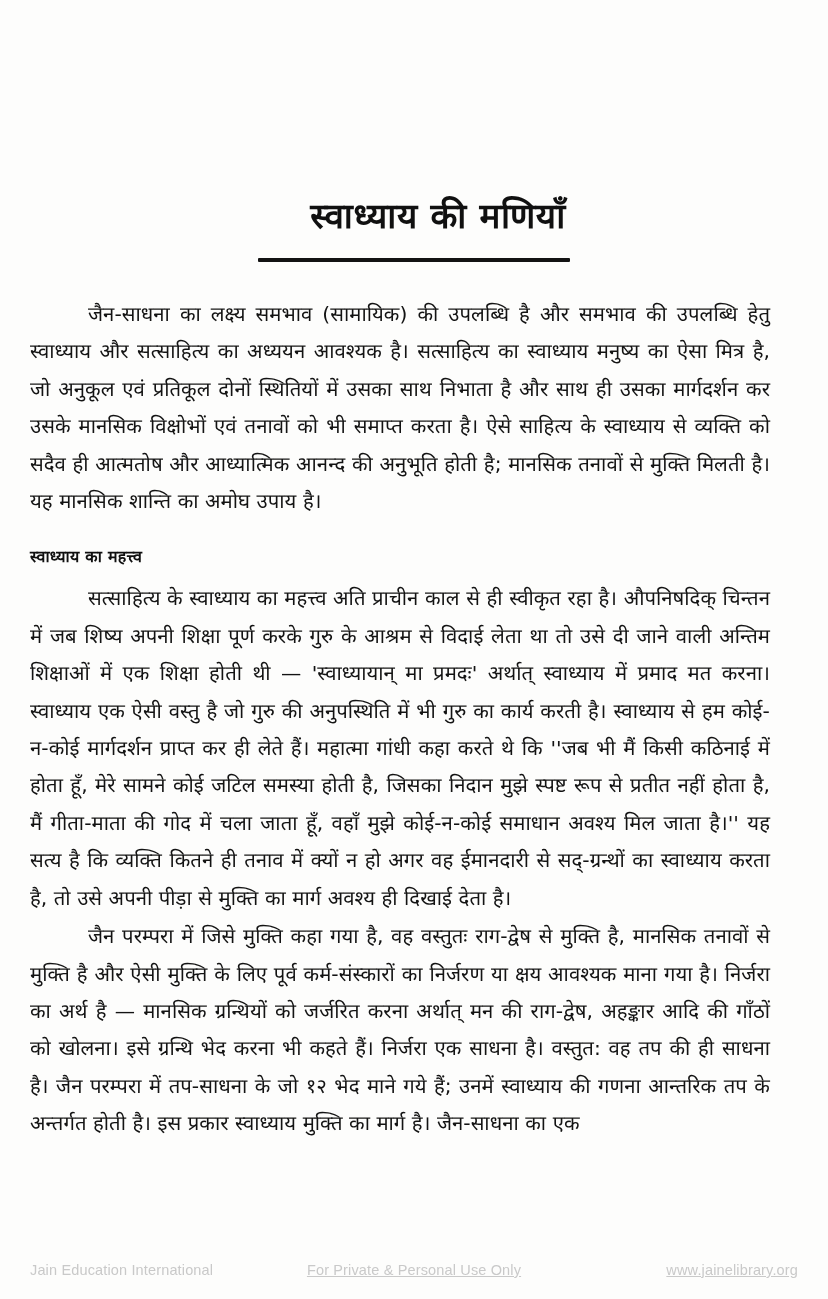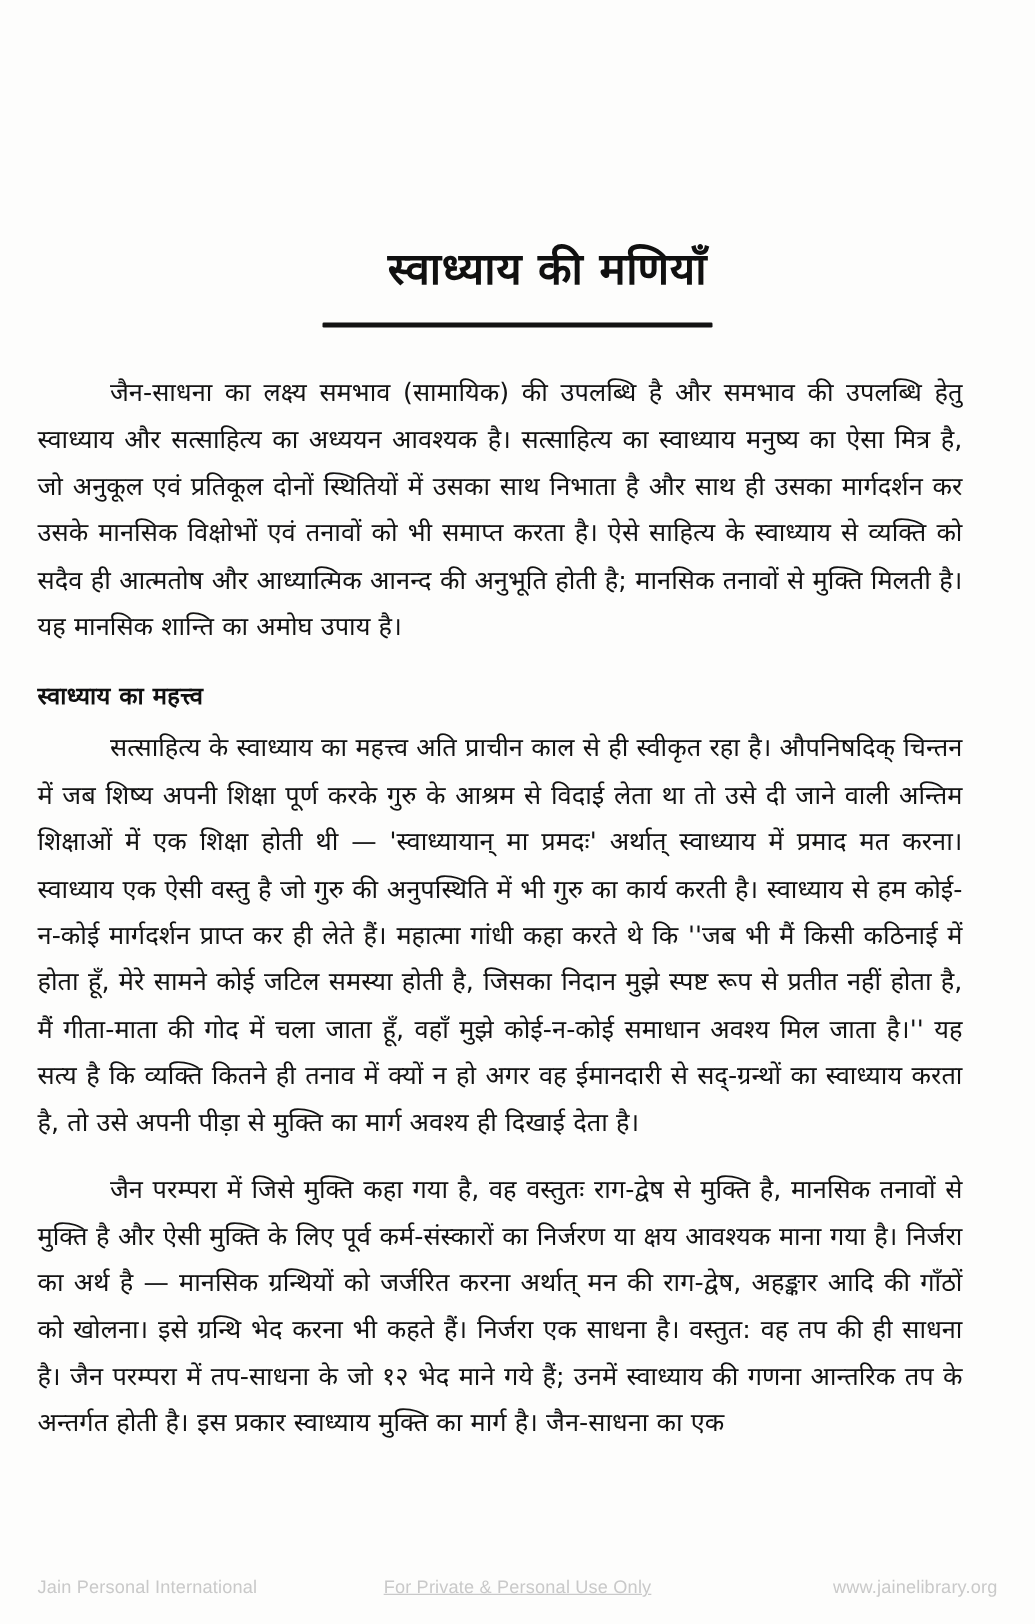--- a/index.html
+++ b/index.html
@@ -65,26 +65,26 @@
     text-align: justify;
     text-justify: inter-word;
     color: #131313;
     font-weight: 500;
     letter-spacing: 0.05px;
   }
   p.para.indent {
     text-indent: 58px;
   }
   p.para + p.para {
-    margin-top: 16px;
+    margin-top: 1px;
   }
 
   .section-heading {
     margin: 22px 0 8px 0;
-    font-size: 19px;
+    font-size: 16px;
     line-height: 30px;
     font-weight: 700;
     color: #101010;
     letter-spacing: 0.3px;
   }
 
   .gap-before {
     margin-top: 17px;
   }
 
@@ -108,20 +108,21 @@
   }
   .footer-center {
     position: absolute;
     left: 50%;
     transform: translateX(-50%);
     text-decoration: underline;
   }
   .footer-right {
     position: absolute;
     right: 30px;
+    text-decoration: underline;
   }
 </style>
 </head>
 <body>
 
 <div class="page">
 
   <div class="title-block">
     <h1 class="doc-title">स्वाध्याय की मणियाँ</h1>
     <div class="title-rule"></div>
@@ -133,18 +134,18 @@
 
     <h2 class="section-heading">स्वाध्याय का महत्त्व</h2>
 
     <p class="para indent">सत्साहित्य के स्वाध्याय का महत्त्व अति प्राचीन काल से ही स्वीकृत रहा है। औपनिषदिक् चिन्तन में जब शिष्य अपनी शिक्षा पूर्ण करके गुरु के आश्रम से विदाई लेता था तो उसे दी जाने वाली अन्तिम शिक्षाओं में एक शिक्षा होती थी — 'स्वाध्यायान् मा प्रमदः' अर्थात् स्वाध्याय में प्रमाद मत करना। स्वाध्याय एक ऐसी वस्तु है जो गुरु की अनुपस्थिति में भी गुरु का कार्य करती है। स्वाध्याय से हम कोई-न-कोई मार्गदर्शन प्राप्त कर ही लेते हैं। महात्मा गांधी कहा करते थे कि ''जब भी मैं किसी कठिनाई में होता हूँ, मेरे सामने कोई जटिल समस्या होती है, जिसका निदान मुझे स्पष्ट रूप से प्रतीत नहीं होता है, मैं गीता-माता की गोद में चला जाता हूँ, वहाँ मुझे कोई-न-कोई समाधान अवश्य मिल जाता है।'' यह सत्य है कि व्यक्ति कितने ही तनाव में क्यों न हो अगर वह ईमानदारी से सद्-ग्रन्थों का स्वाध्याय करता है, तो उसे अपनी पीड़ा से मुक्ति का मार्ग अवश्य ही दिखाई देता है।</p>
 
     <p class="para indent gap-before">जैन परम्परा में जिसे मुक्ति कहा गया है, वह वस्तुतः राग-द्वेष से मुक्ति है, मानसिक तनावों से मुक्ति है और ऐसी मुक्ति के लिए पूर्व कर्म-संस्कारों का निर्जरण या क्षय आवश्यक माना गया है। निर्जरा का अर्थ है — मानसिक ग्रन्थियों को जर्जरित करना अर्थात् मन की राग-द्वेष, अहङ्कार आदि की गाँठों को खोलना। इसे ग्रन्थि भेद करना भी कहते हैं। निर्जरा एक साधना है। वस्तुत: वह तप की ही साधना है। जैन परम्परा में तप-साधना के जो १२ भेद माने गये हैं; उनमें स्वाध्याय की गणना आन्तरिक तप के अन्तर्गत होती है। इस प्रकार स्वाध्याय मुक्ति का मार्ग है। जैन-साधना का एक</p>
 
   </div>
 
   <div class="footer">
-    <span class="footer-left">Jain Personal International</span>
+    <span class="footer-left">Jain Education International</span>
     <span class="footer-center">For Private &amp; Personal Use Only</span>
     <span class="footer-right">www.jainelibrary.org</span>
   </div>
 
 </div>
 
 </body></html>

